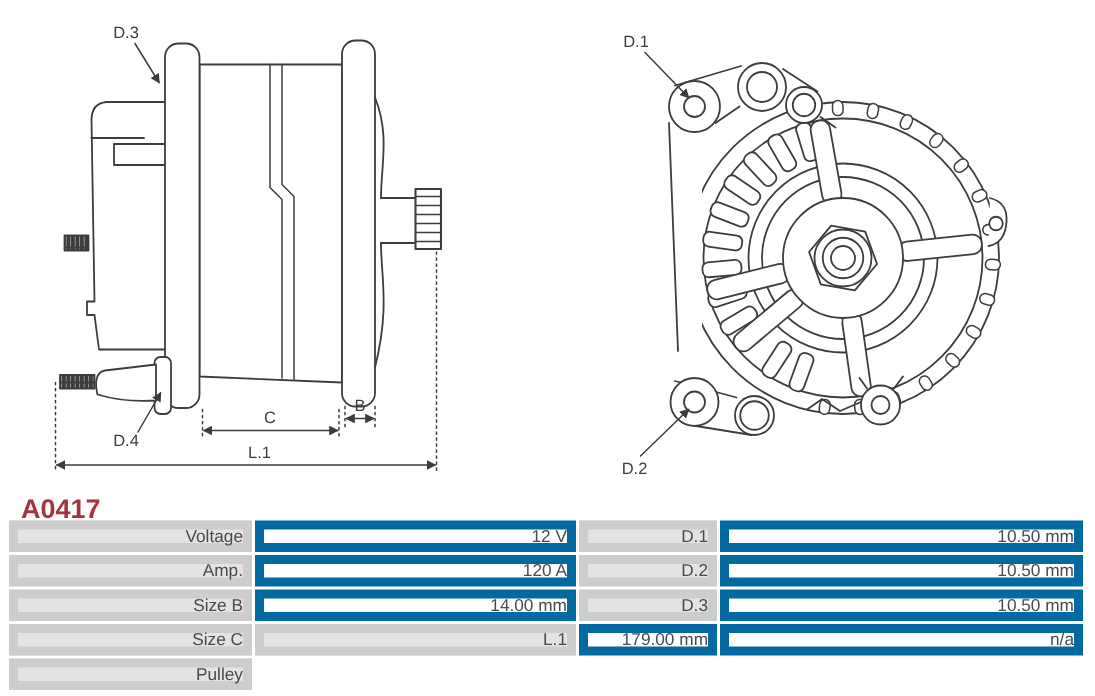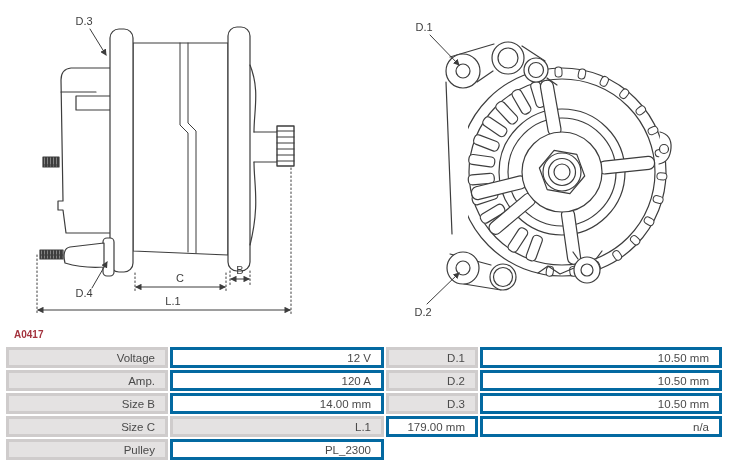--- a/index.html
+++ b/index.html
@@ -1,25 +1,25 @@
 <!DOCTYPE html>
 <html><head>
 <meta charset="utf-8">
 <style>
   html,body{margin:0;padding:0;background:#fff;}
   #stage{position:relative;width:730px;height:464px;background:#fff;overflow:hidden;
          font-family:"Liberation Sans",sans-serif;color:#4a4a4a;}
   svg text{font-family:"Liberation Sans",sans-serif;font-size:11px;fill:#3d3d3d;}
   .diag{position:absolute;}
-  #part-number{position:absolute;left:14px;top:329px;font-size:10px;font-weight:bold;color:#a4343f;}
+  #part-number{position:absolute;left:14px;top:329px;font-size:18px;font-weight:bold;color:#a4343f;}
   #spec-table{position:absolute;left:6px;top:347px;width:716px;
               display:grid;grid-template-columns:162px 214px 92px 242px;
               grid-auto-rows:21px;gap:2px;font-size:11.5px;}
-  .cell{border:3px solid #0369a1;display:flex;align-items:center;justify-content:flex-end;
-        padding-right:10px;box-sizing:border-box;background:#fff;white-space:nowrap;}
+  .cell{border:6px solid #0369a1;display:flex;align-items:center;justify-content:flex-end;
+        box-sizing:border-box;background:#fff;white-space:nowrap;}
   .cell.lab{background:#e4e2e2;border-color:#cfcccc;}
 </style>
 </head>
 <body>
 
 <div id="stage">
 
   <svg class="diag" style="left:30px;top:5px;" width="320" height="330" viewBox="0 0 320 330" fill="none" stroke="#3d3d3d" stroke-width="1.2" stroke-linejoin="round" stroke-linecap="round">
     <defs>
       <marker id="ah" viewBox="0 0 10 10" refX="8.5" refY="5" markerWidth="6.5" markerHeight="6.5" orient="auto-start-reverse">
@@ -224,16 +224,15 @@
     <div class="cell">14.00 mm</div>
     <div class="cell lab">D.3</div>
     <div class="cell">10.50 mm</div>
 
     <div class="cell lab">Size C</div>
     <div class="cell lab">L.1</div>
     <div class="cell">179.00 mm</div>
 
     <div class="cell">n/a</div>
     <div class="cell lab">Pulley</div>
-    <div class="cell">PL_2300</div>
   </div>
 
 </div>
 
 </body></html>

